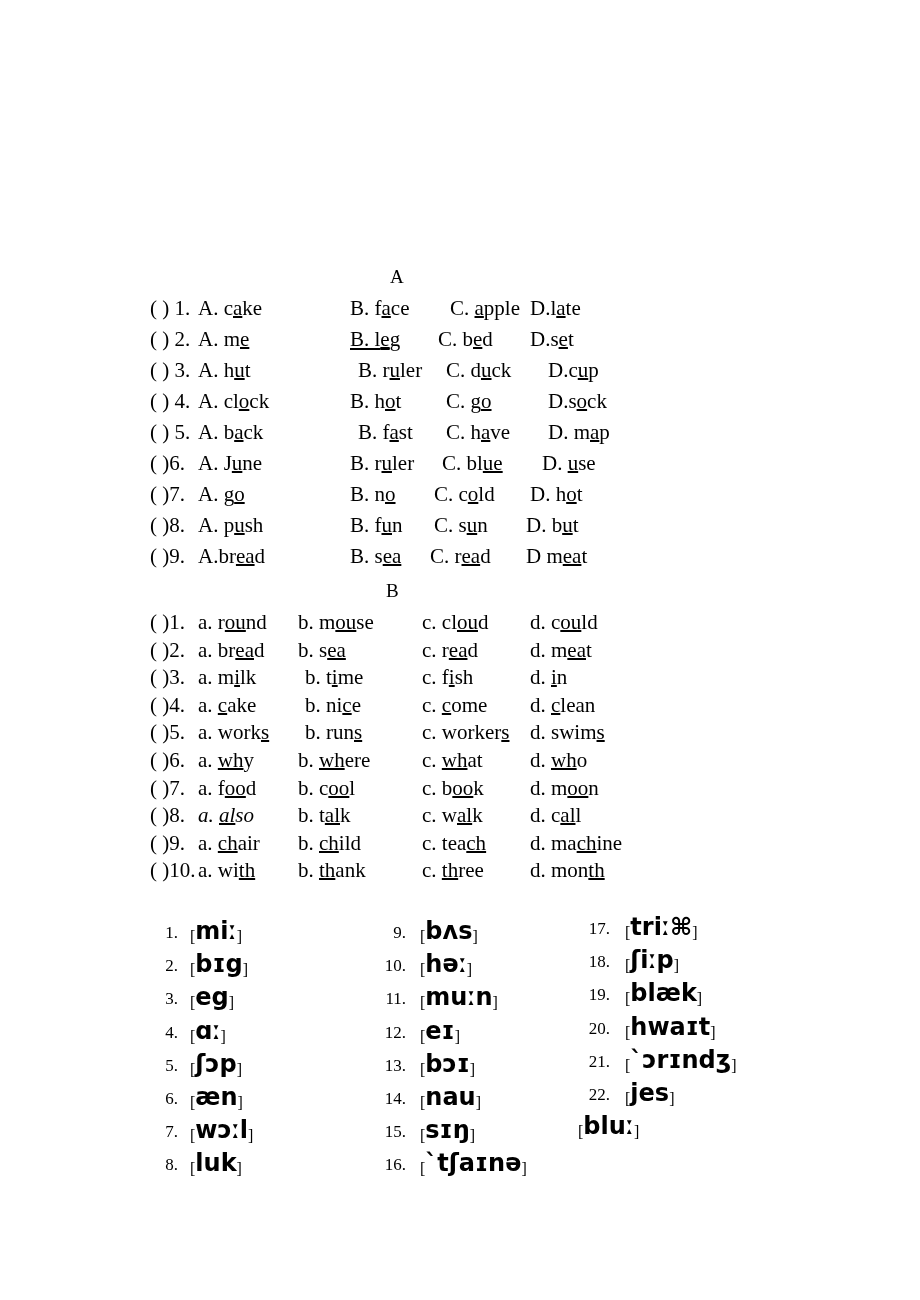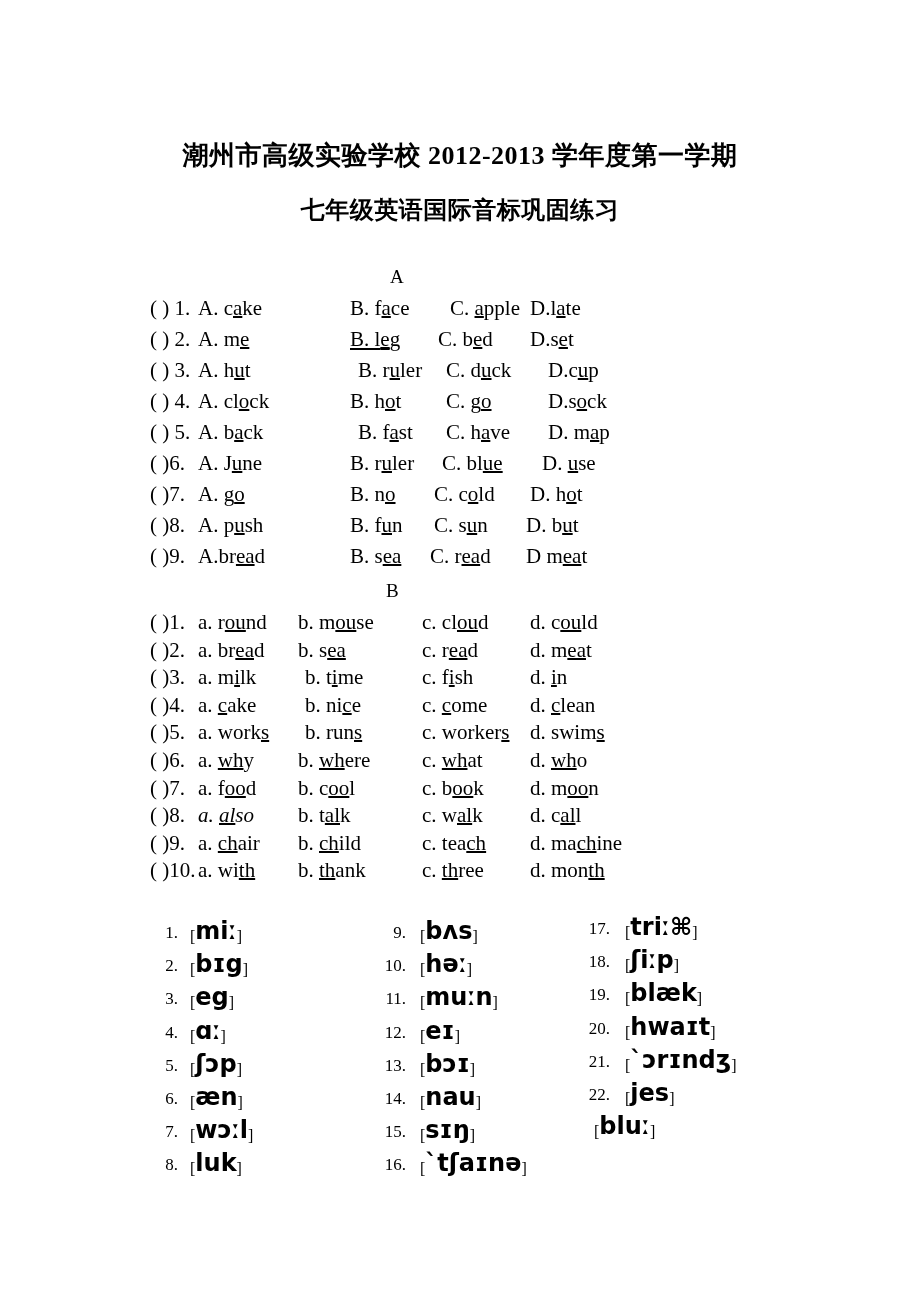--- a/index.html
+++ b/index.html
@@ -84,22 +84,20 @@
     font-size:16px;
     font-weight:normal;
     vertical-align:-3px;
   }
 </style>
 </head>
 <body>
 
 <div class="page">
 
-  <div class="title1">潮州市高级实验学校 2012-2013 学年度第一学期</div>
-  <div class="title2">七年级英语国际音标巩固练习</div>
 
   <div class="group-letter" id="grp-A">A</div>
   <div class="group-letter" id="grp-B">B</div>
 
   <div id="group-a-rows">
       <div class="qrow" style="top: 296px;"><span>(    ) 1.</span><span class="opt" style="left: 48px;">A. c<u>a</u>ke</span><span class="opt" style="left: 200px;">B. f<u>a</u>ce</span><span class="opt" style="left: 300px;">C. <u>a</u>pple</span><span class="opt" style="left: 380px;">D.l<u>a</u>te</span></div>
       <div class="qrow" style="top: 327px;"><span>(    ) 2.</span><span class="opt" style="left: 48px;">A. m<u>e</u></span><span class="opt" style="left: 200px; text-decoration: underline;">B. l<u>e</u>g</span><span class="opt" style="left: 288px;">C. b<u>e</u>d</span><span class="opt" style="left: 380px;">D.s<u>e</u>t</span></div>
       <div class="qrow" style="top: 358px;"><span>(    ) 3.</span><span class="opt" style="left: 48px;">A. h<u>u</u>t</span><span class="opt" style="left: 208px;">B. r<u>u</u>ler</span><span class="opt" style="left: 296px;">C. d<u>u</u>ck</span><span class="opt" style="left: 398px;">D.c<u>u</u>p</span></div>
       <div class="qrow" style="top: 389px;"><span>(    ) 4.</span><span class="opt" style="left: 48px;">A. cl<u>o</u>ck</span><span class="opt" style="left: 200px;">B. h<u>o</u>t</span><span class="opt" style="left: 296px;">C. g<u>o</u></span><span class="opt" style="left: 398px;">D.s<u>o</u>ck</span></div>
       <div class="qrow" style="top: 420px;"><span>(    ) 5.</span><span class="opt" style="left: 48px;">A. b<u>a</u>ck</span><span class="opt" style="left: 208px;">B. f<u>a</u>st</span><span class="opt" style="left: 296px;">C. h<u>a</u>ve</span><span class="opt" style="left: 398px;">D. m<u>a</u>p</span></div>
@@ -165,16 +163,16 @@
       <div class="ph-val" style="left: 625px; top: 946.2px;"><span class="brk">[</span>ʃiːp<span class="brk">]</span></div>
       <div class="ph-num" style="left: 580px; top: 985.4px;">19.</div>
       <div class="ph-val" style="left: 625px; top: 979.4px;"><span class="brk">[</span>blæk<span class="brk">]</span></div>
       <div class="ph-num" style="left: 580px; top: 1018.6px;">20.</div>
       <div class="ph-val" style="left: 625px; top: 1012.6px;"><span class="brk">[</span>hwaɪt<span class="brk">]</span></div>
       <div class="ph-num" style="left: 580px; top: 1051.8px;">21.</div>
       <div class="ph-val" style="left: 625px; top: 1045.8px;"><span class="brk">[</span>ˋɔrɪndʒ<span class="brk">]</span></div>
       <div class="ph-num" style="left: 580px; top: 1085px;">22.</div>
       <div class="ph-val" style="left: 625px; top: 1079px;"><span class="brk">[</span>jes<span class="brk">]</span></div>
       <div class="ph-num" style="left: 580px; top: 1118.2px;"></div>
-      <div class="ph-val" style="left: 594px; top: 1112.2px; text-align: center;"><span class="brk">[</span>bluː<span class="brk">]</span></div>
+      <div class="ph-val" style="left: 578px; top: 1112.2px; text-align: center;"><span class="brk">[</span>bluː<span class="brk">]</span></div>
     </div>
 
 </div>
 
 </body></html>

